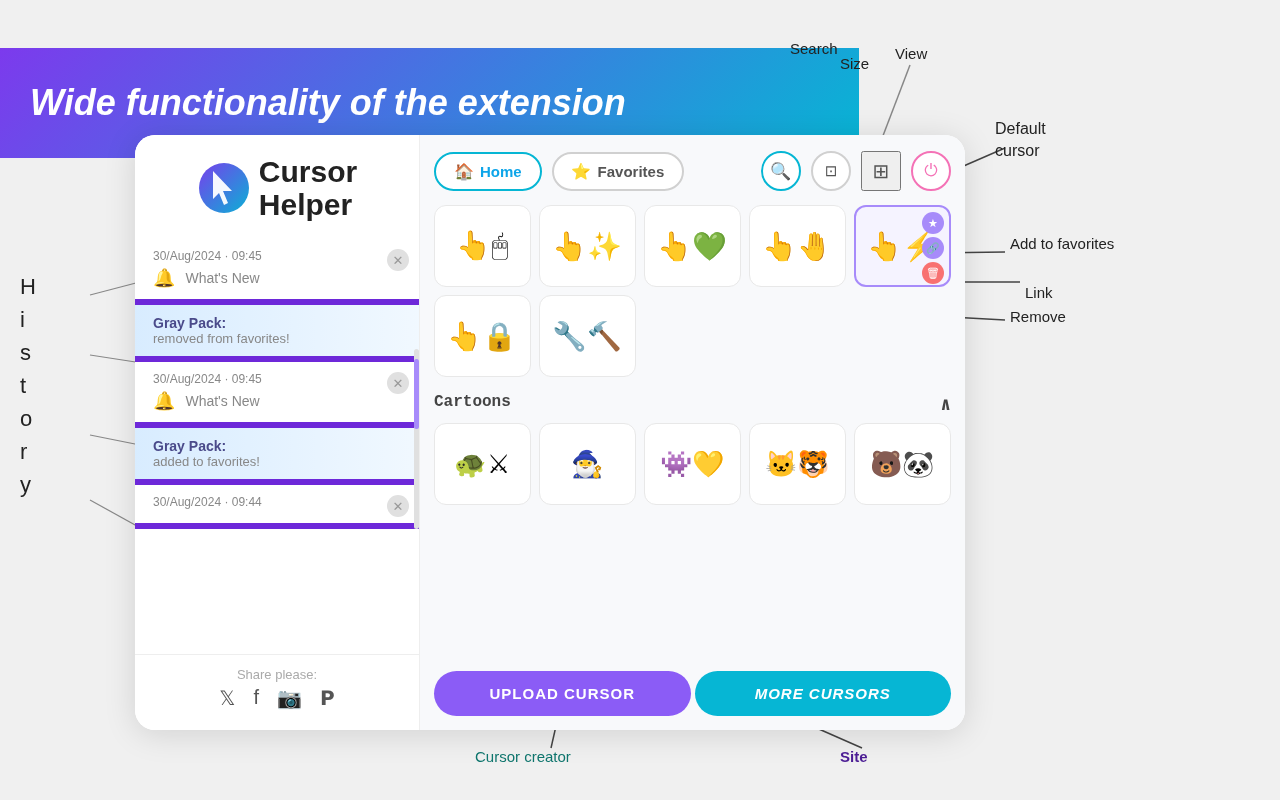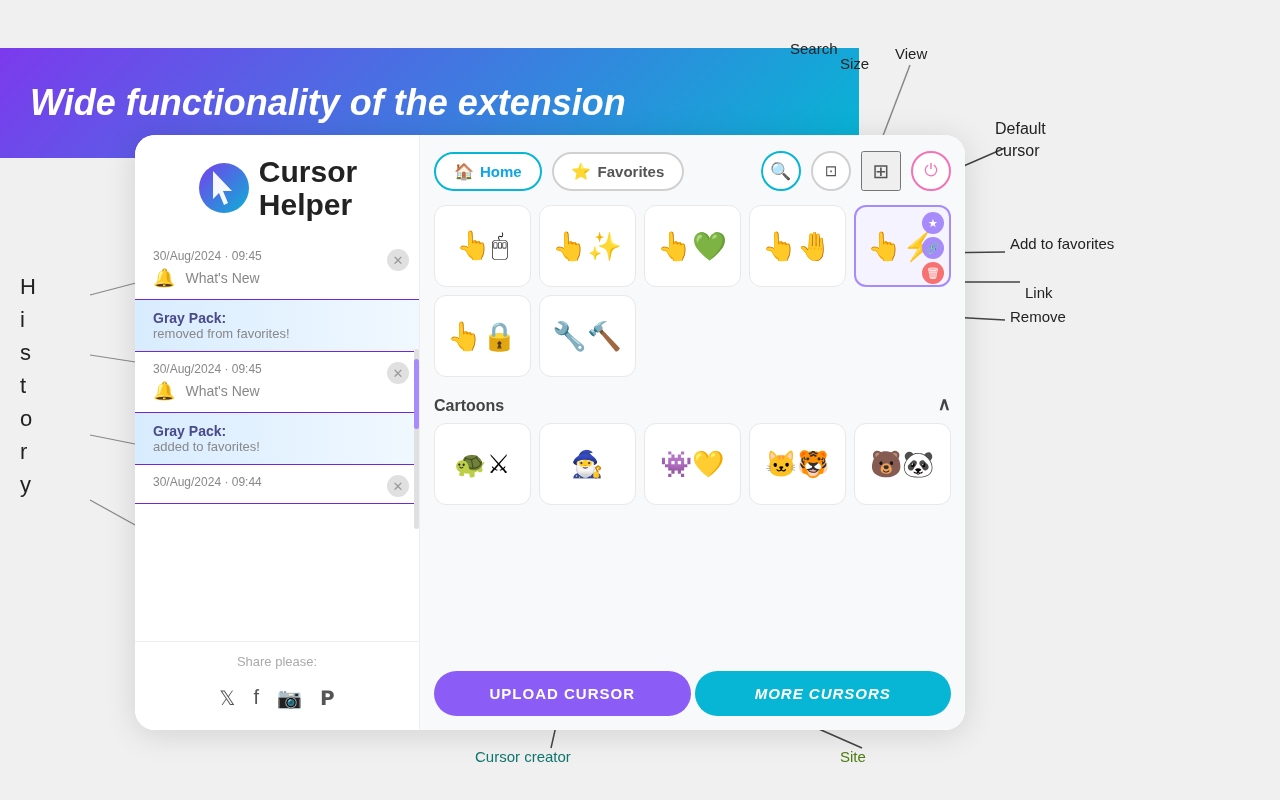--- a/index.html
+++ b/index.html
@@ -98,21 +98,21 @@
     
     .history-list {
       width: 100%;
       flex: 1;
       overflow: hidden;
       position: relative;
     }
     .history-item {
       width: 100%;
       padding: 10px 18px 10px 18px;
-      border-bottom: 1px solid #6d28d9;
+      border-bottom: 6px solid #6d28d9;
       position: relative;
     }
     .history-item.highlighted {
       background: linear-gradient(90deg, rgba(100,180,255,0.25) 0%, rgba(160,210,255,0.15) 100%);
     }
     .history-item-time {
       font-size: 12px;
       color: #888;
       margin-bottom: 4px;
     }
@@ -167,21 +167,21 @@
     
     .share-section {
       padding: 12px 0 10px 0;
       text-align: center;
       border-top: 1px solid #eee;
       width: 100%;
     }
     .share-label {
       font-size: 13px;
       color: #aaa;
-      margin-bottom: 17px;
+      margin-bottom: 4px;
     }
     .share-icons {
       display: flex;
       justify-content: center;
       gap: 18px;
     }
     .share-icon {
       font-size: 20px;
       color: #555;
       cursor: pointer;
@@ -305,26 +305,27 @@
       font-size: 11px;
       cursor: pointer;
     }
     .card-action-btn.fav { background: #a78bfa; color: white; }
     .card-action-btn.link { background: #a78bfa; color: white; }
     .card-action-btn.del { background: #f87171; color: white; }
 
     
     .section-header {
       display: flex;
-      align-items: flex-end;
+      align-items: flex-start;
       justify-content: space-between;
       padding: 8px 0 8px 0;
       font-size: 16px;
       font-weight: 600;
       color: #444;
+      font-family: Liberation Mono, monospace;
     }
 
     
     .cartoons-grid {
       display: grid;
       grid-template-columns: repeat(5, 1fr);
       gap: 8px;
       margin-bottom: 10px;
     }
 
@@ -362,21 +363,21 @@
 
     
     .ann-search { position: absolute; top: 40px; left: 790px; font-size: 15px; color: #222; }
     .ann-size { position: absolute; top: 55px; left: 840px; font-size: 15px; color: #222; }
     .ann-view { position: absolute; top: 45px; left: 895px; font-size: 15px; color: #222; }
     .ann-default { position: absolute; top: 118px; left: 995px; font-size: 16px; color: #222; line-height: 1.4; }
     .ann-favorites { position: absolute; top: 235px; left: 1010px; font-size: 15px; color: #222; }
     .ann-link { position: absolute; top: 284px; left: 1025px; font-size: 15px; color: #222; }
     .ann-remove { position: absolute; top: 308px; left: 1010px; font-size: 15px; color: #222; }
     .ann-cursor-creator { position: absolute; top: 748px; left: 475px; font-size: 15px; color: #0f766e; }
-    .ann-site { position: absolute; top: 748px; left: 840px; font-size: 15px; color: #4d7c0f; }
+    .ann-site { position: absolute; top: 748px; left: 840px; font-size: 15px; color: #4c1d95; font-weight: bold; }
 
     
     .lines-svg {
       position: absolute;
       top: 0; left: 0;
       width: 1280px;
       height: 800px;
       pointer-events: none;
     }
 

